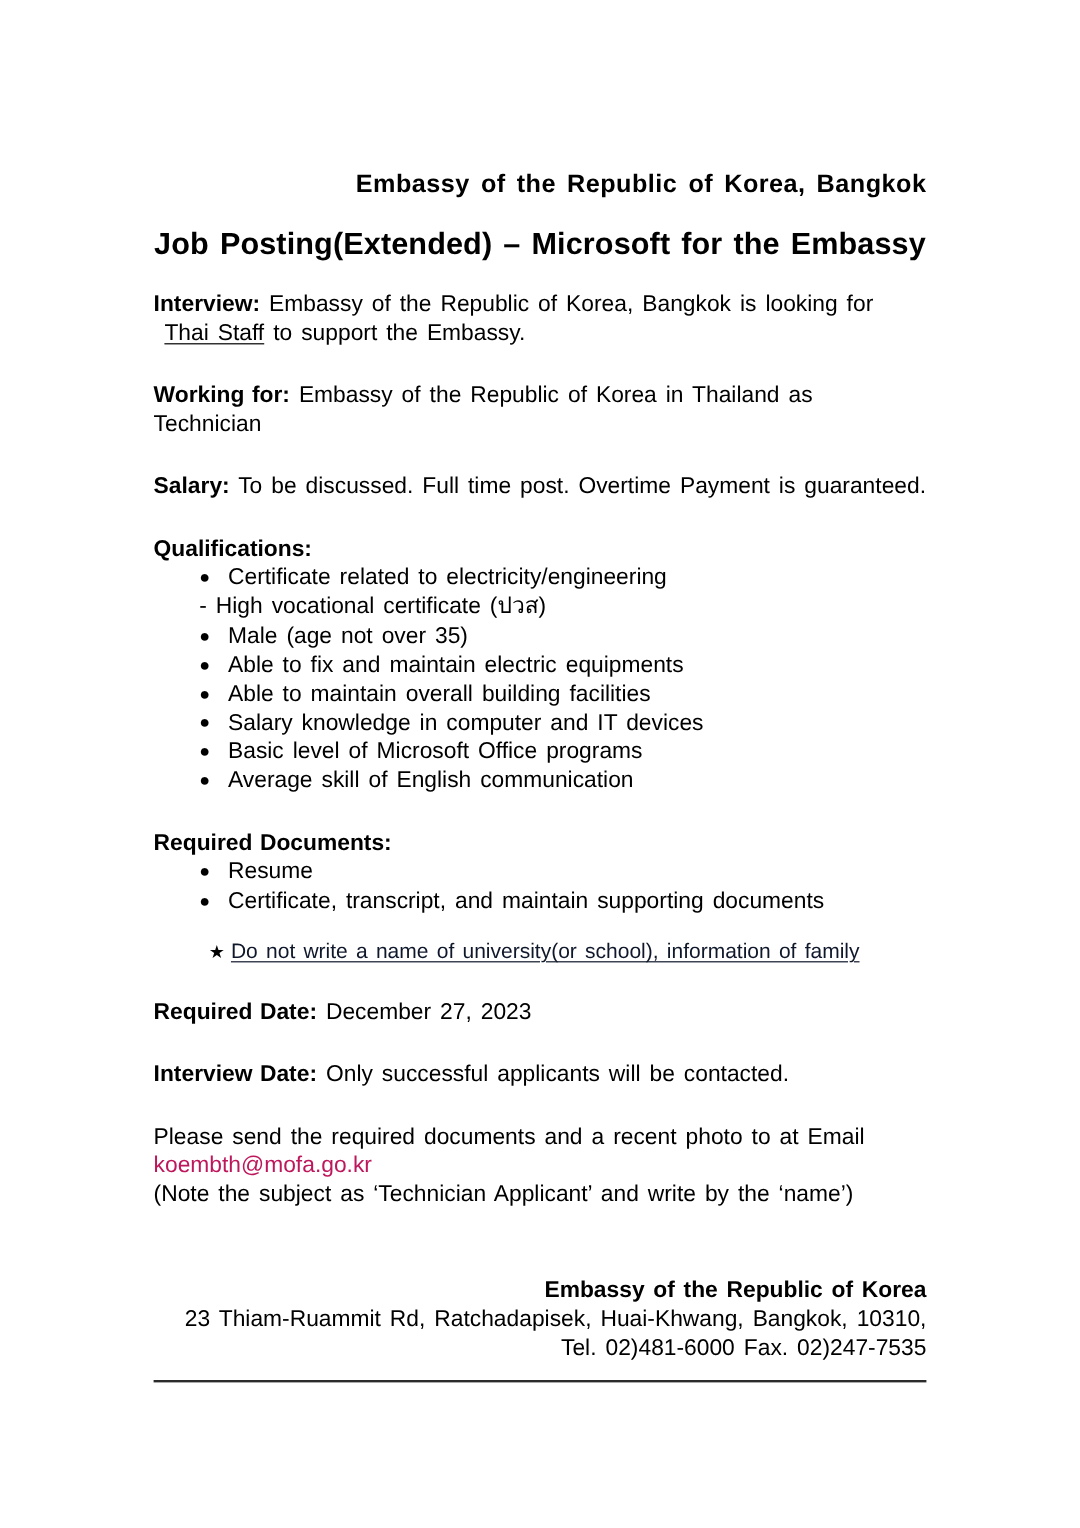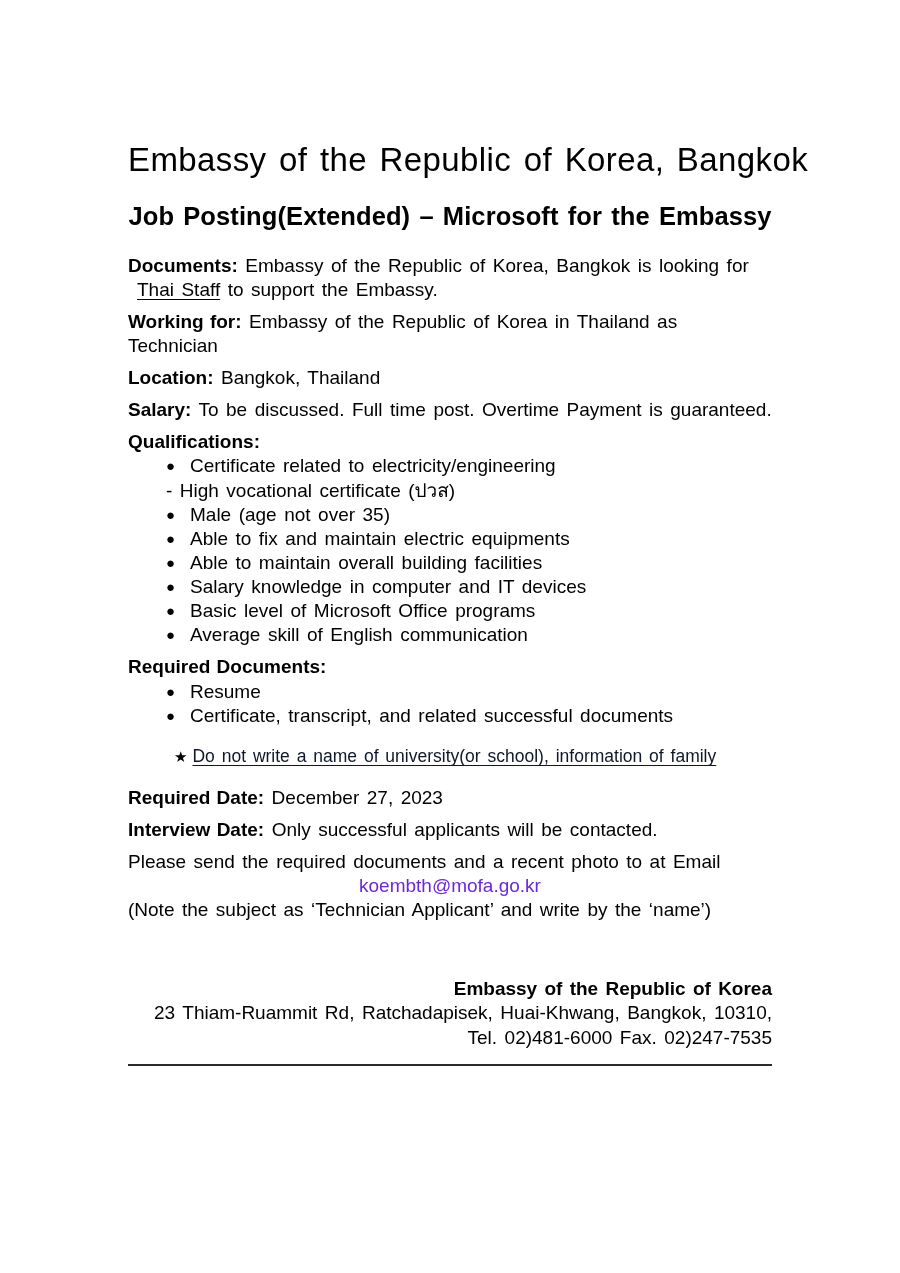--- a/index.html
+++ b/index.html
@@ -28,48 +28,49 @@
     top: 0;
     width: 644px;
   }
 
   
   .title-block {
     padding-top: 143px;
     text-align: center;
   }
   .doc-title {
-    font-size: 33px;
-    font-weight: normal;
+    font-size: 21px;
+    font-weight: bold;
     letter-spacing: 0.4px;
     word-spacing: 3px;
     line-height: 1.0;
     margin: 0;
     white-space: nowrap;
+    text-align: right;
   }
   .doc-subtitle {
     font-size: 25.5px;
     font-weight: bold;
     letter-spacing: 0.1px;
     word-spacing: 2px;
     line-height: 1.0;
     margin: 0;
     padding-top: 28px;
     white-space: nowrap;
   }
 
   
   .section {
     font-size: 19px;
     line-height: 1.27;
     word-spacing: 2.2px;
     margin: 0;
   }
   .gap-bg { margin-top: 24px; }
-  .gap-std { margin-top: 8px; }
+  .gap-std { margin-top: 28px; }
 
   .lbl {
     font-weight: bold;
     word-spacing: 1px;
   }
   .u-thin {
     text-decoration: underline;
     text-underline-offset: 3px;
   }
   .indent-cont {
@@ -118,22 +119,22 @@
     font-size: 15px;
     margin-right: 5px;
   }
   .star-line .warn {
     color: #0f172a;
     text-decoration: underline;
     text-underline-offset: 3px;
   }
 
   .email {
-    color: #6d28d9;
-    text-align: center;
+    color: #be185d;
+    text-align: left;
     display: block;
   }
 
   
   .footer {
     margin-top: 55px;
     text-align: right;
   }
   .footer-name {
     font-size: 19px;
@@ -159,31 +160,28 @@
 
 <div class="page">
   <div class="doc">
 
     <div class="title-block">
       <h1 class="doc-title">Embassy of the Republic of Korea, Bangkok</h1>
       <h2 class="doc-subtitle">Job Posting(Extended) – Microsoft for the Embassy</h2>
     </div>
 
     <p class="section gap-bg">
-      <span class="lbl">Documents</span><span class="lbl">:</span><span> Embassy of the Republic of Korea, Bangkok is looking for</span><br>
+      <span class="lbl">Interview</span><span class="lbl">:</span><span> Embassy of the Republic of Korea, Bangkok is looking for</span><br>
       <span class="indent-cont"><span class="u-thin">Thai Staff</span><span> to support the Embassy.</span></span>
     </p>
 
     <p class="section gap-std">
       <span class="lbl">Working for</span><span class="lbl">:</span><span> Embassy of the Republic of Korea in Thailand as Technician</span>
     </p>
 
-    <p class="section gap-std">
-      <span class="lbl">Location</span><span class="lbl">:</span><span> Bangkok, Thailand</span>
-    </p>
 
     <p class="section gap-std">
       <span class="lbl">Salary</span><span class="lbl">:</span><span> To be discussed. Full time post. Overtime Payment is guaranteed.</span>
     </p>
 
     <p class="section gap-std">
       <span class="lbl">Qualifications</span><span class="lbl">:</span>
     </p>
     <ul class="bullets">
       <li>
@@ -222,21 +220,21 @@
     <p class="section gap-std">
       <span class="lbl">Required Documents</span><span class="lbl">:</span>
     </p>
     <ul class="bullets">
       <li>
         <span class="dot">●</span>
         <span>Resume</span>
       </li>
       <li>
         <span class="dot">●</span>
-        <span>Certificate, transcript, and related successful documents</span>
+        <span>Certificate, transcript, and maintain supporting documents</span>
       </li>
     </ul>
     <p class="star-line">
       <span class="star">★</span><span class="warn">Do not write a name of university(or school), information of family</span>
     </p>
 
     <p class="section gap-std">
       <span class="lbl">Required Date</span><span class="lbl">:</span><span> December 27, 2023</span>
     </p>
 

